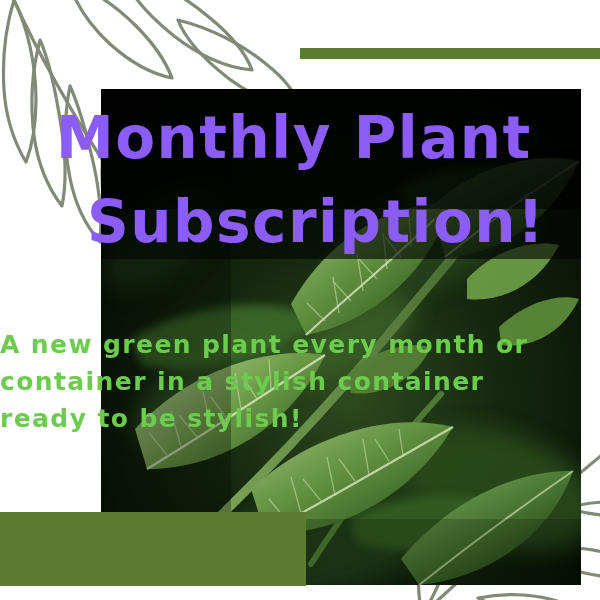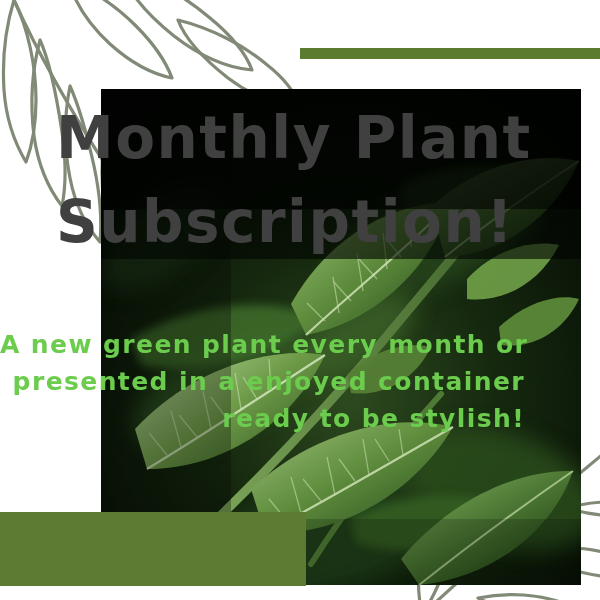--- a/index.html
+++ b/index.html
@@ -66,32 +66,32 @@
   .headline {
     position: absolute;
     left: 56px;
     top: 96px;
     width: 520px;
     font-family: "DejaVu Sans", sans-serif;
     font-weight: bold;
     font-size: 58px;
     line-height: 84px;
     letter-spacing: 1.5px;
-    color: #404040;
+    color: #8b5cf6;
     white-space: nowrap;
   }
   .headline .ln1 { display: block; }
-  .headline .ln2 { display: block; }
+  .headline .ln2 { display: block; text-align: center; }
 
   .body-copy {
     position: absolute;
     left: 0px;
     top: 326px;
     width: 525px;
-    text-align: right;
+    text-align: left;
     font-family: "DejaVu Sans", sans-serif;
     font-weight: bold;
     font-size: 25px;
     line-height: 37px;
     letter-spacing: 1.4px;
     color: #6ccc4e;
   }
   .body-copy span { display: block; white-space: nowrap; }
 </style>
 </head>
@@ -255,17 +255,17 @@
 
   <div class="bar-bottom"></div>
 
   <div class="headline">
     <span class="ln1">Monthly Plant</span>
     <span class="ln2">Subscription!</span>
   </div>
 
   <div class="body-copy">
     <span>A new green plant every month or</span>
-    <span>presented in a enjoyed container</span>
+    <span>container in a stylish container</span>
     <span>ready to be stylish!</span>
   </div>
 
 </div>
 
 </body></html>

